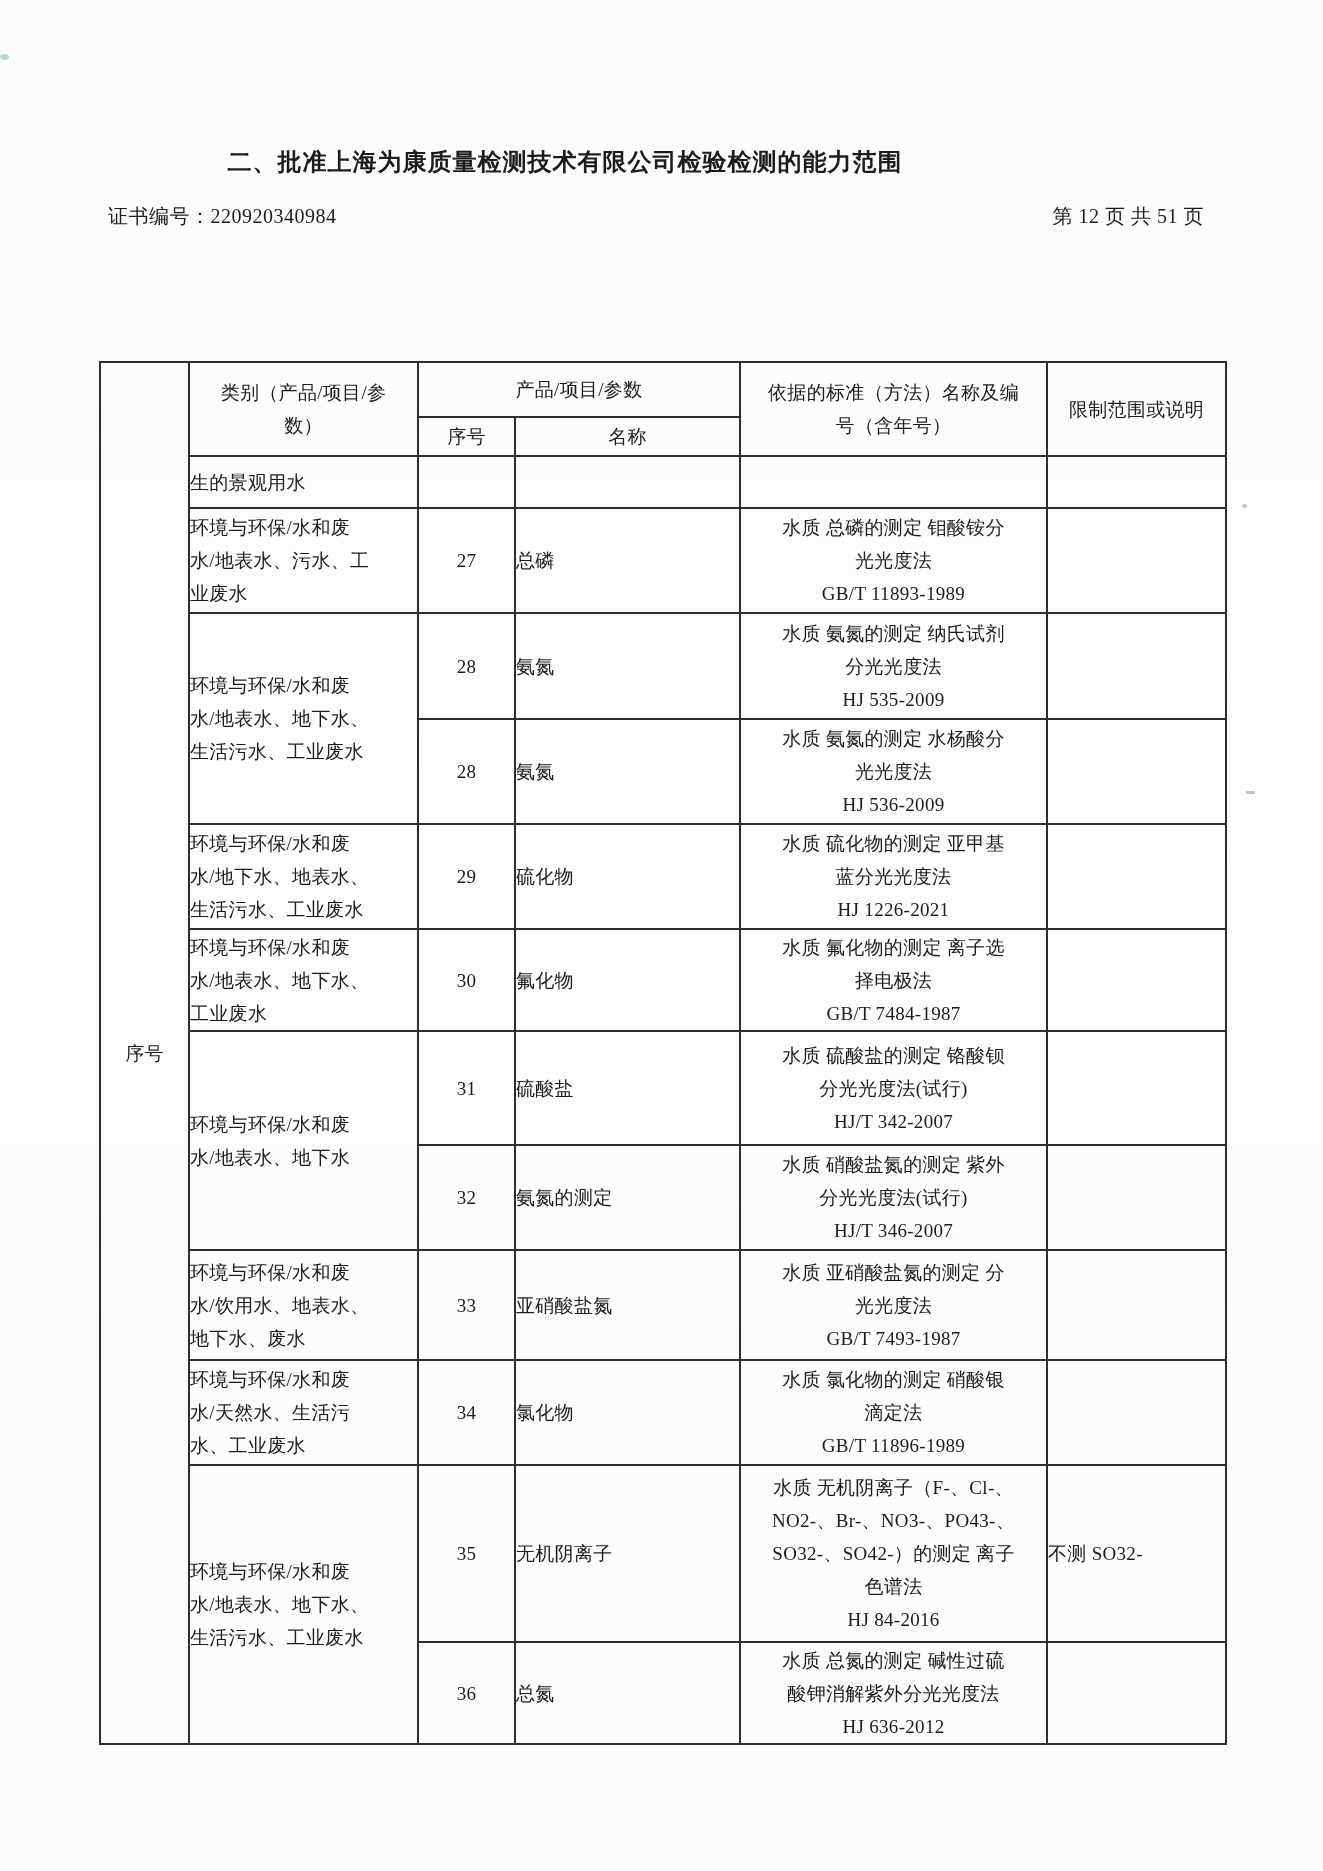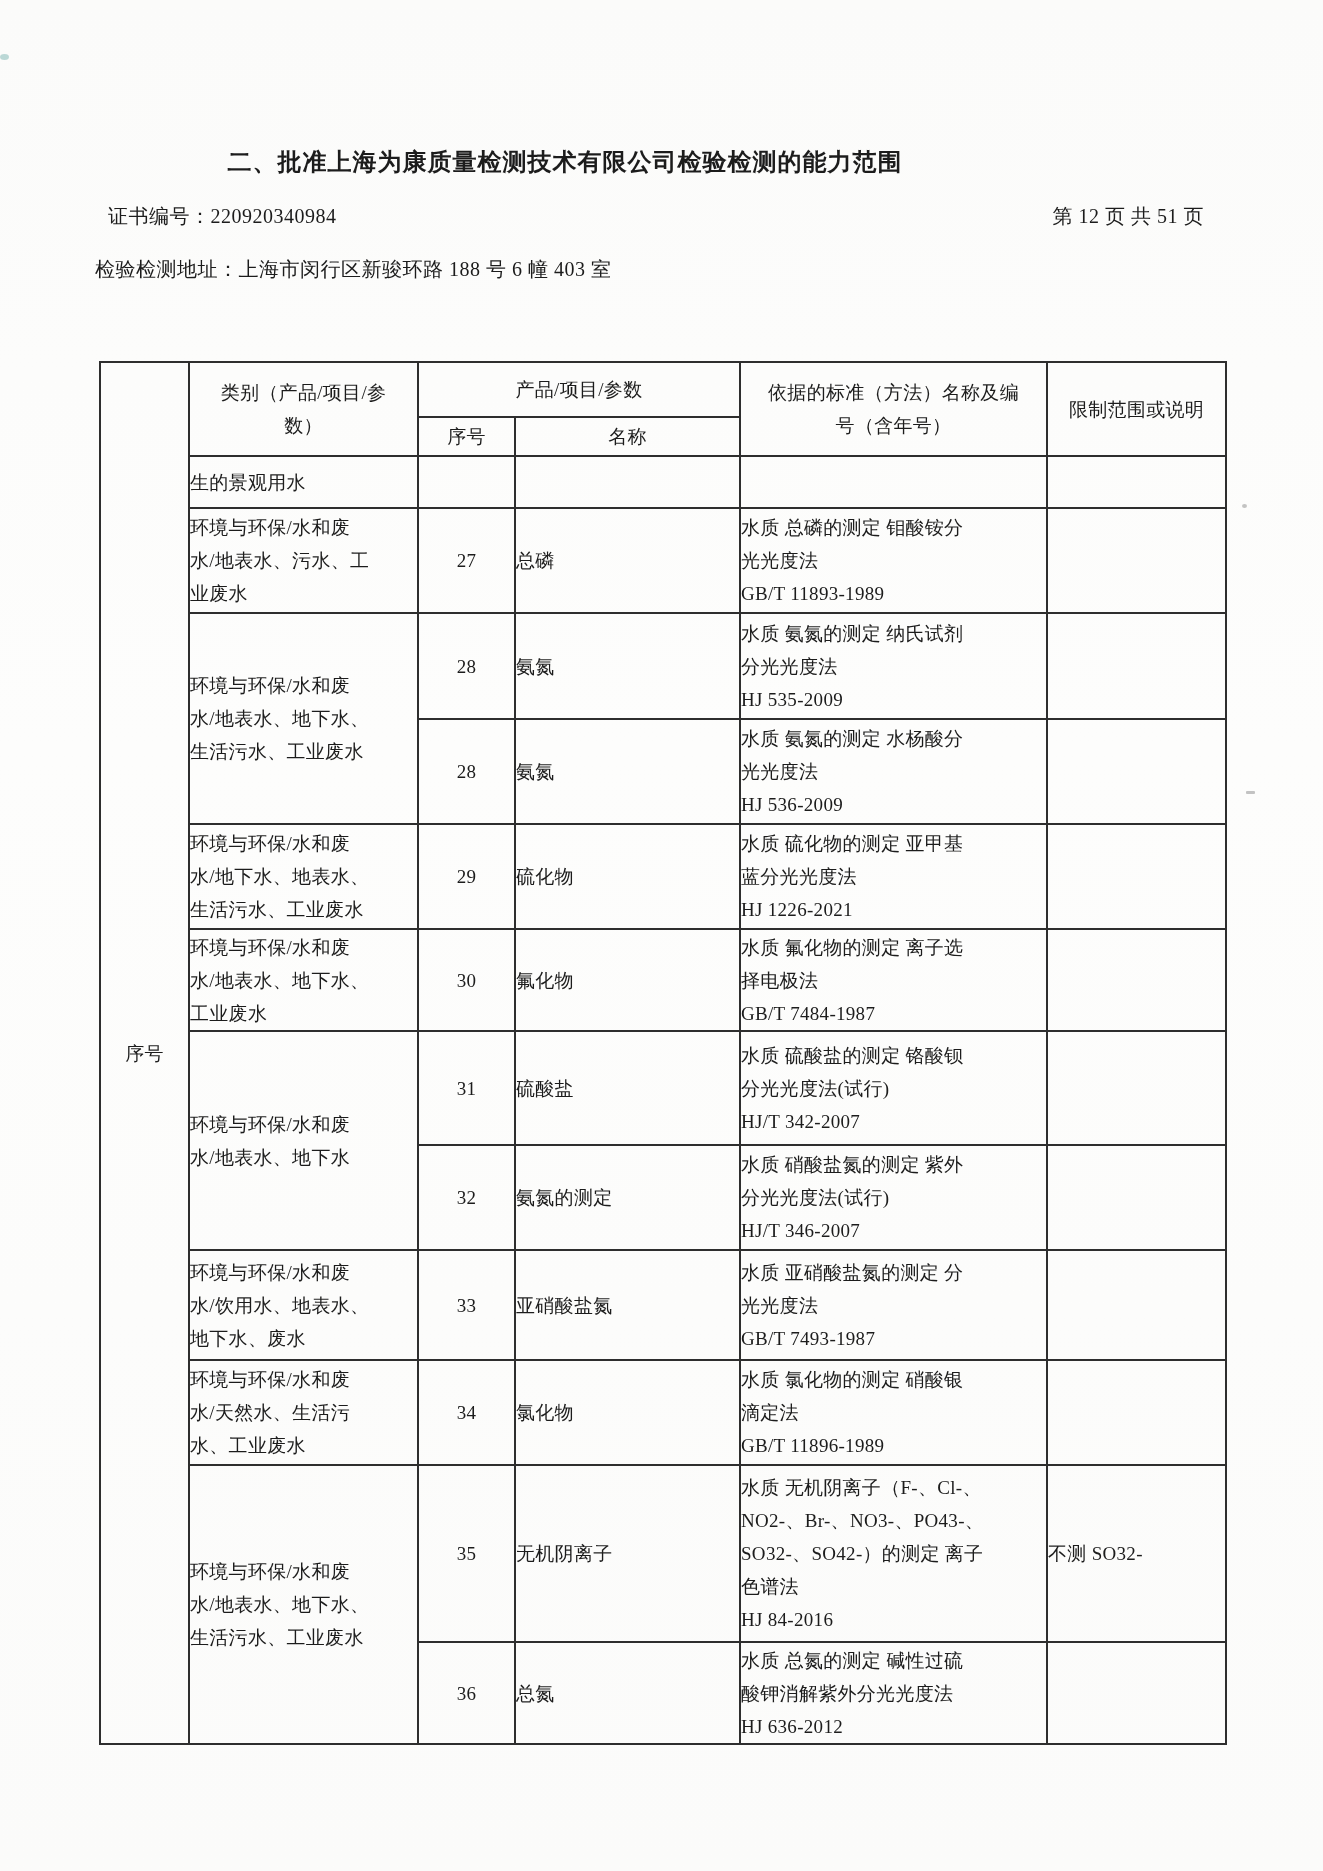--- a/index.html
+++ b/index.html
@@ -41,21 +41,21 @@
     line-height: 33px;
     vertical-align: middle;
     padding: 0;
     overflow: hidden;
     letter-spacing: 0.3px;
   }
   .pre { white-space: pre-line; }
   td.c-center { text-align: center; }
   td.c-cat  { text-align: left; padding: 0 8px 0 14px; }
   td.c-name { text-align: left; padding-left: 16px; }
-  td.c-std  { text-align: left; padding-left: 12px; padding-right: 4px; }
+  td.c-std  { text-align: center; padding-left: 12px; padding-right: 4px; }
   td.c-restr{ text-align: left; padding-left: 10px; }
   td.c-seqmain { vertical-align: top; text-align: center; padding-top: 30px; }
   tr.h55  { height: 55px; }
   tr.h39  { height: 39px; }
   tr.h38  { height: 52px; }
   tr.h102 { height: 102px; }
   tr.h105 { height: 105px; }
   tr.h106 { height: 106px; }
   tr.h110 { height: 110px; }
   tr.h114 { height: 114px; }
@@ -66,21 +66,20 @@
   .speck3 { left: 1246px; top: 791px; width: 9px; height: 3px; background: #8a8a8a; opacity: .5; border-radius: 1px; }
 </style>
 </head>
 <body>
 
 <div class="page">
 
   <div class="doc-title">二、批准上海为康质量检测技术有限公司检验检测的能力范围</div>
   <div class="meta-line cert">证书编号：220920340984</div>
   <div class="meta-line pageno">第 12 页 共 51 页</div>
-  <div class="meta-line addr">检验检测地址：上海市闵行区新骏环路 188 号 6 幢 403 室</div>
 
   <table class="cap">
     <colgroup>
       <col style="width:89px">
         <col style="width:229px">
         <col style="width:97px">
       <col style="width:225px">
         <col style="width:307px">
         <col style="width:179px">
     </colgroup>

